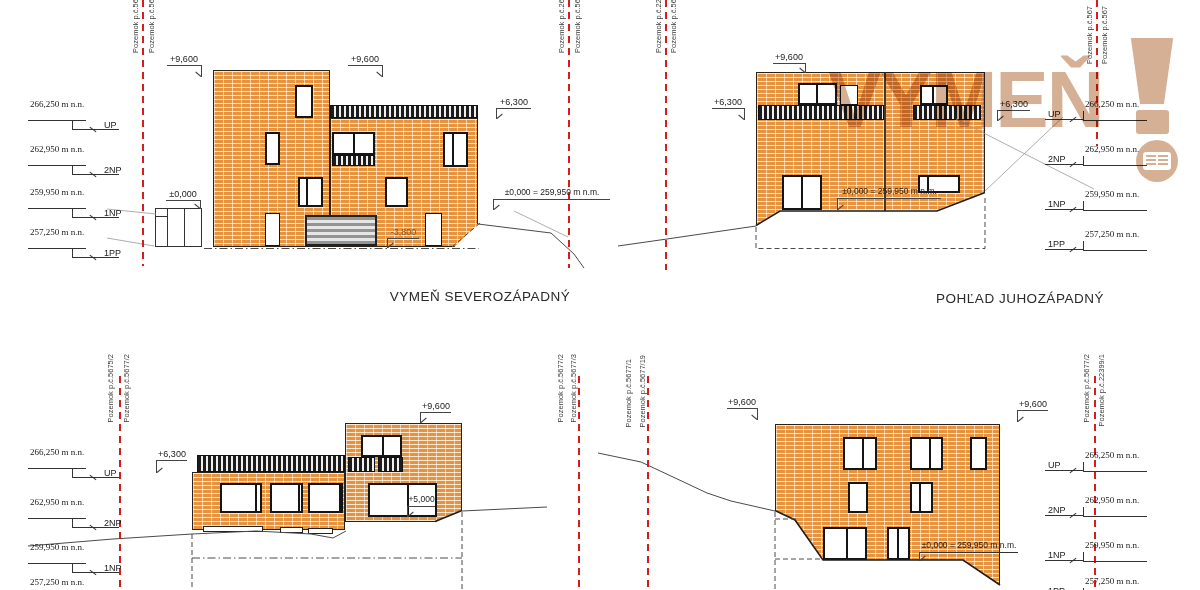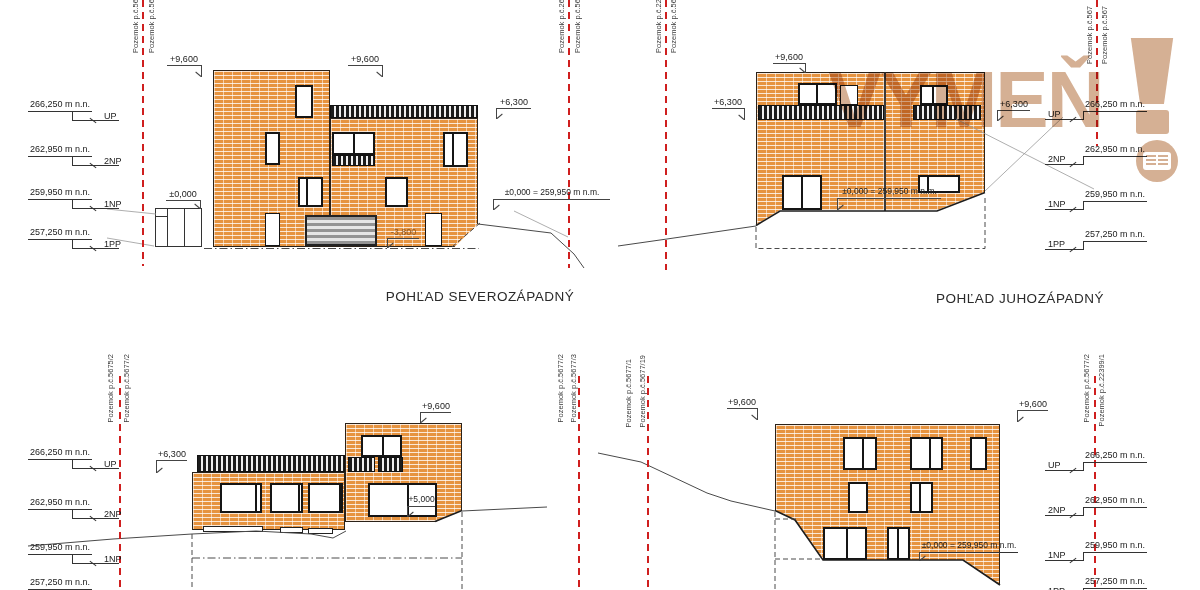--- a/index.html
+++ b/index.html
@@ -36,21 +36,21 @@
   .lines .dashdot{stroke-dasharray:8 3 1.5 3;}
 
   
   .redline{position:absolute;width:2px;z-index:4;
     background:repeating-linear-gradient(180deg,#cf1f1f 0 7px,transparent 7px 12px);}
   .parcel{position:absolute;font-size:7.5px;color:#3a3a3a;white-space:nowrap;z-index:5;
     writing-mode:vertical-rl;transform:rotate(180deg);line-height:1.2;}
 
   
   .lvl{position:absolute;font-size:9px;color:#1a1a1a;line-height:1.1;z-index:5;}
-  .lvl .lvl-val{border-bottom:1.1px solid #333;padding:0 2px 1px 2px;white-space:nowrap;display:inline-block;}
+  .lvl .lvl-val{border-bottom:1.1px solid #333;padding:0 2px 10px 2px;white-space:nowrap;display:inline-block;font-family:Liberation Serif, serif;}
   .L{width:92px;}
   .L .lvl-step{position:absolute;left:44px;top:100%;width:46px;height:8px;
      border-left:1.1px solid #333;border-bottom:1.1px solid #333;}
   .L .lvl-step::after{content:"";position:absolute;right:22px;bottom:-1px;width:8px;height:1px;
      background:#333;transform:rotate(38deg);}
   .L .lvl-lab{position:absolute;left:76px;top:100%;margin-top:0px;}
   .R{width:100px;height:11px;}
   .R .lvl-val{position:absolute;left:38px;top:0;width:60px;}
   .R .lvl-step{position:absolute;left:0;top:11px;width:38px;height:8px;
      border-right:1.1px solid #333;border-bottom:1.1px solid #333;}
@@ -132,21 +132,21 @@
     <div class="lvl L" style="left:28px;top:188px;"><span class="lvl-val">259,950 m n.n.</span><span class="lvl-step"></span><span class="lvl-lab">1NP</span></div>
     <div class="lvl L" style="left:28px;top:228px;"><span class="lvl-val">257,250 m n.n.</span><span class="lvl-step"></span><span class="lvl-lab">1PP</span></div>
 
     <div class="redline" style="left:142px;top:0;height:266px;"></div>
     <div class="parcel" style="left:131px;top:-5px;">Pozemok p.č.567</div>
     <div class="parcel" style="left:147px;top:-5px;">Pozemok p.č.567</div>
     <div class="redline" style="left:568px;top:0;height:268px;"></div>
     <div class="parcel" style="left:557px;top:-5px;">Pozemok p.č.267</div>
     <div class="parcel" style="left:573px;top:-5px;">Pozemok p.č.567</div>
 
-    <div class="title" style="left:350px;top:289px;width:260px;">POHĽAD SEVEROZÁPADNÝ</div>
+    <div class="title" style="left:350px;top:289px;width:260px;">VYMEŇ SEVEROZÁPADNÝ</div>
   </div>
 
   
   <div class="grp">
     <div class="brick" style="left:756px;top:72px;width:229px;height:153px;clip-path:polygon(0 0,229px 0,229px 120px,181px 138px,24px 138px,0 153px);"></div>
     <div class="divline" style="left:884px;top:72px;height:139px;"></div>
     <div class="rail" style="left:758px;top:105px;width:126px;height:15px;"></div>
     <div class="rail" style="left:913px;top:105px;width:68px;height:15px;"></div>
 
     <div class="win" style="left:798px;top:83px;width:39px;height:22px;">

